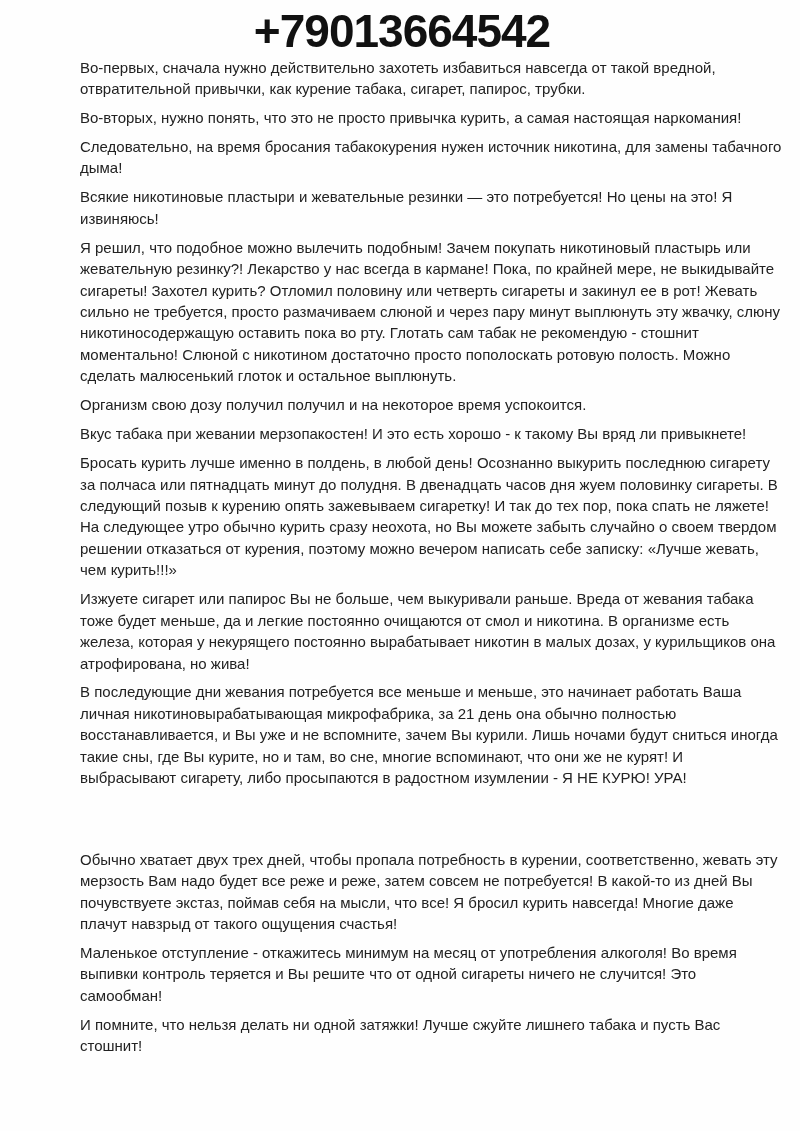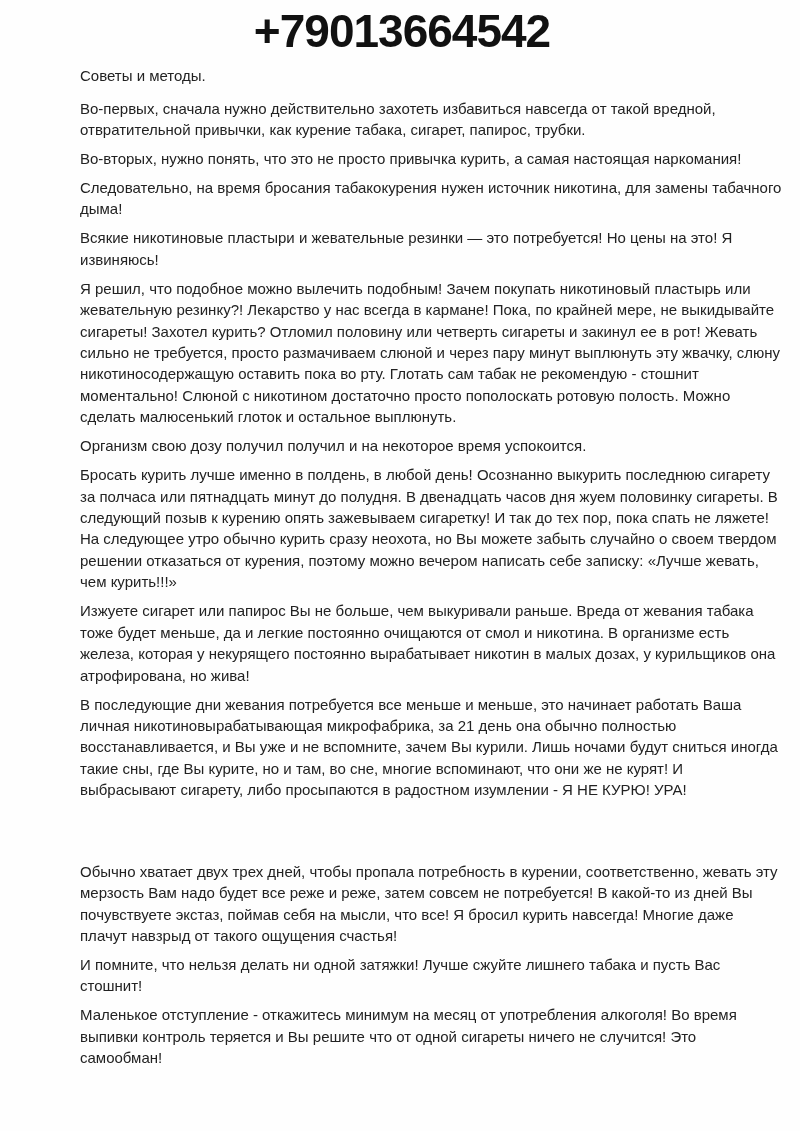--- a/index.html
+++ b/index.html
@@ -48,29 +48,29 @@
   }
 </style>
 </head>
 <body>
 
 <div class="page">
 
   <div class="top-phone">+79013664542</div>
 
   <div class="doc-body">
-    <div class="doc-heading">Советы и методы.</div>
 
     <p>Во-первых, сначала нужно действительно захотеть избавиться навсегда от такой вредной, отвратительной привычки, как курение табака, сигарет, папирос, трубки.</p>
     <p>Во-вторых, нужно понять, что это не просто привычка курить, а самая настоящая наркомания!</p>
     <p>Следовательно, на время бросания табакокурения нужен источник никотина, для замены табачного дыма!</p>
     <p>Всякие никотиновые пластыри и жевательные резинки — это потребуется! Но цены на это! Я извиняюсь!</p>
     <p>Я решил, что подобное можно вылечить подобным! Зачем покупать никотиновый пластырь или жевательную резинку?! Лекарство у нас всегда в кармане! Пока, по крайней мере, не выкидывайте сигареты! Захотел курить? Отломил половину или четверть сигареты и закинул ее в рот! Жевать сильно не требуется, просто размачиваем слюной и через пару минут выплюнуть эту жвачку, слюну никотиносодержащую оставить пока во рту. Глотать сам табак не рекомендую - стошнит моментально! Слюной с никотином достаточно просто пополоскать ротовую полость. Можно сделать малюсенький глоток и остальное выплюнуть.</p>
     <p>Организм свою дозу получил получил и на некоторое время успокоится.</p>
+    <p>Вкус табака при жевании мерзопакостен! И это есть хорошо - к такому Вы вряд ли привыкнете!</p>
     <p>Бросать курить лучше именно в полдень, в любой день! Осознанно выкурить последнюю сигарету за полчаса или пятнадцать минут до полудня. В двенадцать часов дня жуем половинку сигареты. В следующий позыв к курению опять зажевываем сигаретку! И так до тех пор, пока спать не ляжете! На следующее утро обычно курить сразу неохота, но Вы можете забыть случайно о своем твердом решении отказаться от курения, поэтому можно вечером написать себе записку: «Лучше жевать, чем курить!!!»</p>
     <p>Изжуете сигарет или папирос Вы не больше, чем выкуривали раньше. Вреда от жевания табака тоже будет меньше, да и легкие постоянно очищаются от смол и никотина. В организме есть железа, которая у некурящего постоянно вырабатывает никотин в малых дозах, у курильщиков она атрофирована, но жива!</p>
     <p>В последующие дни жевания потребуется все меньше и меньше, это начинает работать Ваша личная никотиновырабатывающая микрофабрика, за 21 день она обычно полностью восстанавливается, и Вы уже и не вспомните, зачем Вы курили. Лишь ночами будут сниться иногда такие сны, где Вы курите, но и там, во сне, многие вспоминают, что они же не курят! И выбрасывают сигарету, либо просыпаются в радостном изумлении - Я НЕ КУРЮ! УРА!</p>
     <p class="gap-before">Обычно хватает двух трех дней, чтобы пропала потребность в курении, соответственно, жевать эту мерзость Вам надо будет все реже и реже, затем совсем не потребуется! В какой-то из дней Вы почувствуете экстаз, поймав себя на мысли, что все! Я бросил курить навсегда! Многие даже плачут навзрыд от такого ощущения счастья!</p>
+    <p>Маленькое отступление - откажитесь минимум на месяц от употребления алкоголя! Во время выпивки контроль теряется и Вы решите что от одной сигареты ничего не случится! Это самообман!</p>
     <p>И помните, что нельзя делать ни одной затяжки! Лучше сжуйте лишнего табака и пусть Вас стошнит!</p>
-    <p>Маленькое отступление - откажитесь минимум на месяц от употребления алкоголя! Во время выпивки контроль теряется и Вы решите что от одной сигареты ничего не случится! Это самообман!</p>
   </div>
 
 </div>
 
 </body></html>

